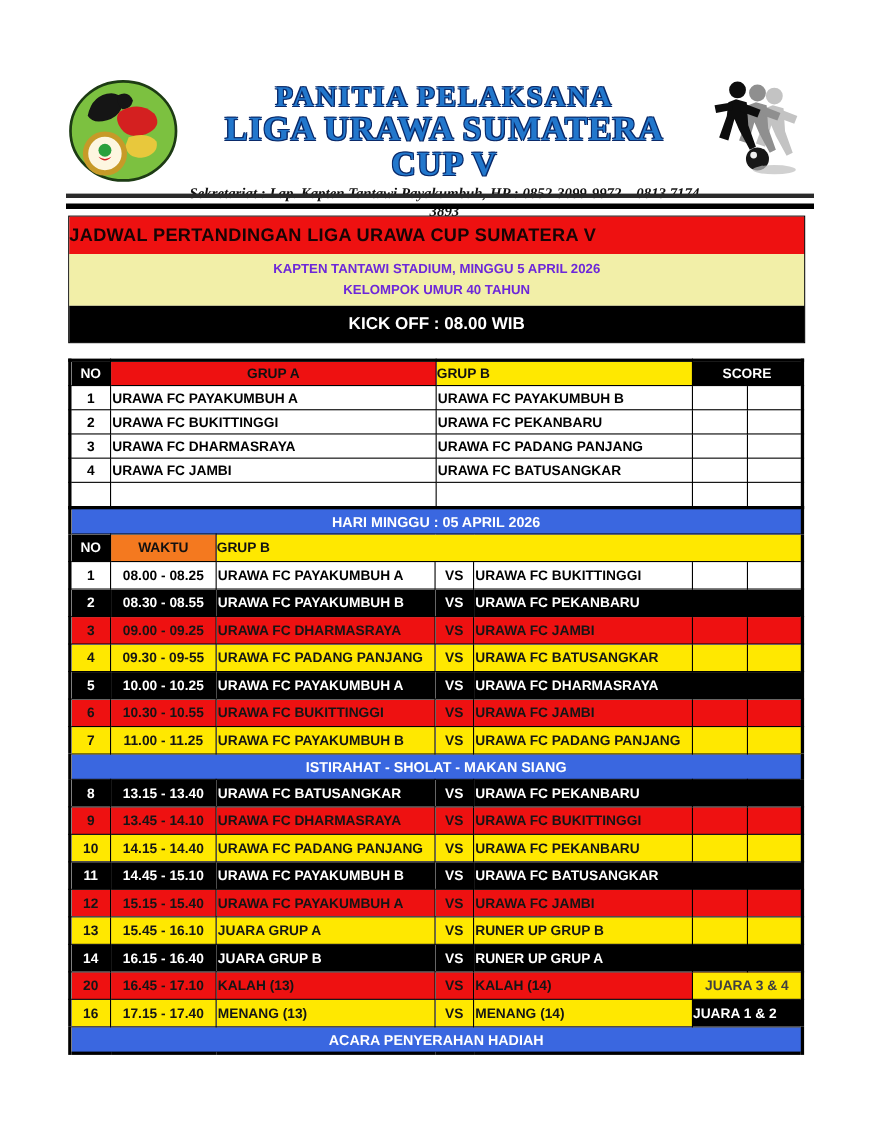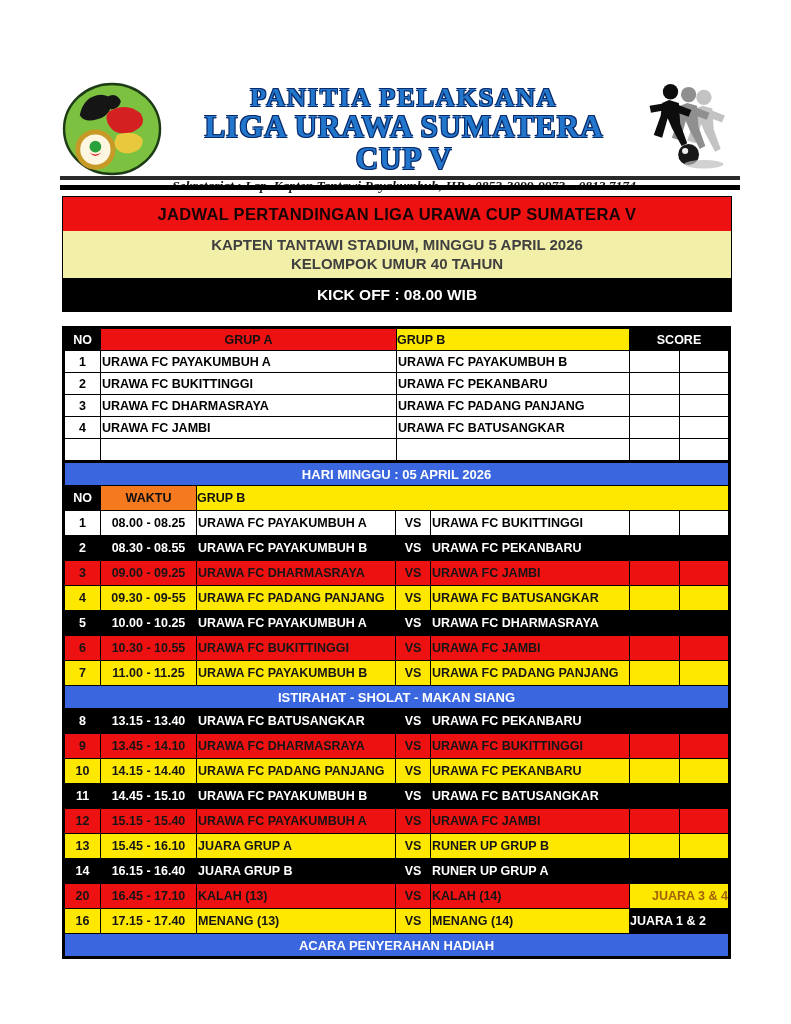--- a/index.html
+++ b/index.html
@@ -1,41 +1,41 @@
 <!DOCTYPE html>
 <html style="--red: #ee1111; --yellow: #ffe800; --blue: #3a67e0; --orange: #f4791f; --pale-yellow: #f2efa8;"><head>
 <meta charset="utf-8">
 <style>
   html,body{margin:0;padding:0;background:#fff;}
   .page{position:relative;width:791px;height:1024px;background:#fff;overflow:hidden;
         font-family:"Liberation Sans",sans-serif;}
 
   
-  .header{position:absolute;top:82px;left:60px;width:680px;height:92px;display:flex;align-items:flex-start;}
+  .header{position:absolute;top:72px;left:60px;width:680px;height:92px;display:flex;align-items:flex-start;}
   .logo-wrap{width:108px;height:94px;flex:0 0 auto;}
   .titles{flex:1;text-align:center;padding-top:2px;}
   .title1{font-family:"Liberation Serif",serif;font-weight:bold;font-size:26px;line-height:27px;
           color:#2277cc;letter-spacing:2px;
           text-shadow:1px 1px 0 #0a2a6a,-1px -1px 0 #0a2a6a,1px -1px 0 #0a2a6a,-1px 1px 0 #0a2a6a;}
   .title2{font-family:"Liberation Serif",serif;font-weight:bold;font-size:31px;line-height:32px;
           color:#2277cc;letter-spacing:1px;
           text-shadow:1px 1px 0 #0a2a6a,-1px -1px 0 #0a2a6a,1px -1px 0 #0a2a6a,-1px 1px 0 #0a2a6a;}
   .sek{font-family:"Liberation Serif",serif;font-style:italic;font-weight:bold;
        font-size:13.5px;color:#111;margin-top:3px;}
   .player-wrap{width:100px;height:92px;flex:0 0 auto;}
 
   
   .rule{position:absolute;top:176px;left:60px;width:680px;height:5px;
         border-top:4px solid #2a2a2a;border-bottom:5px solid #000;}
 
   
   .banner{position:absolute;top:196px;left:62px;width:668px;border:1px solid #000;}
   .b-red{height:34px;line-height:34px;background:var(--red);color:#180404;
-         font-weight:bold;font-size:16.5px;text-align:center;letter-spacing:.3px;}
-  .b-venue{background:var(--pale-yellow);color:#404040;font-weight:bold;font-size:15px;
+         font-weight:bold;font-size:16.5px;letter-spacing:.3px;}
+  .b-venue{background:var(--pale-yellow);color:#6d28d9;font-weight:bold;font-size:12px;
            text-align:center;padding:4px 0 5px;line-height:19px;}
   .b-kick{height:33px;line-height:33px;background:#000;color:#fff;font-weight:bold;
           font-size:15.5px;text-align:center;}
 
   
   .tables{position:absolute;top:326px;left:62px;width:666px;}
   table{border-collapse:collapse;table-layout:fixed;width:666px;border:3px solid #000;}
   td{border:1.5px solid #000;font-weight:bold;font-size:12.5px;height:21px;
      overflow:hidden;white-space:nowrap;padding:0;}
   .sched td{height:24px;}
@@ -45,21 +45,21 @@
   .hdr-black{background:#000;color:#fff;text-align:center;}
   .hdr-red{background:var(--red);color:#111;text-align:center;}
   .hdr-yellow{background:var(--yellow);color:#111;text-align:left;}
   .hdr-orange{background:var(--orange);color:#111;text-align:center;}
   .bar td{background:var(--blue);color:#fff;text-align:center;font-size:13px;height:22px;
           border-left:3px solid #000;border-right:3px solid #000;}
   tr.theme-white{background:#fff;color:#000;}
   tr.theme-black{background:#000;color:#fff;}
   tr.theme-red{background:var(--red);color:#151515;}
   tr.theme-yellow{background:var(--yellow);color:#151515;}
-  td.note-yellow{background:var(--yellow);color:#a16207;text-align:right;}
+  td.note-yellow{background:var(--yellow);color:#404040;text-align:center;}
   td.note-black{background:#000;color:#fff;}
 </style>
 </head>
 <body>
 
 <div class="page">
 
   <div class="header">
     <div class="logo-wrap">
       <svg width="108" height="94" viewBox="0 0 110 96">

